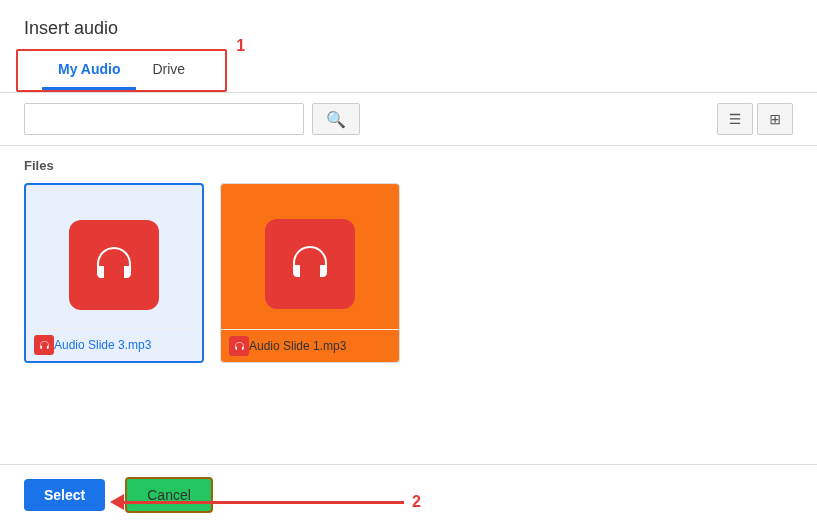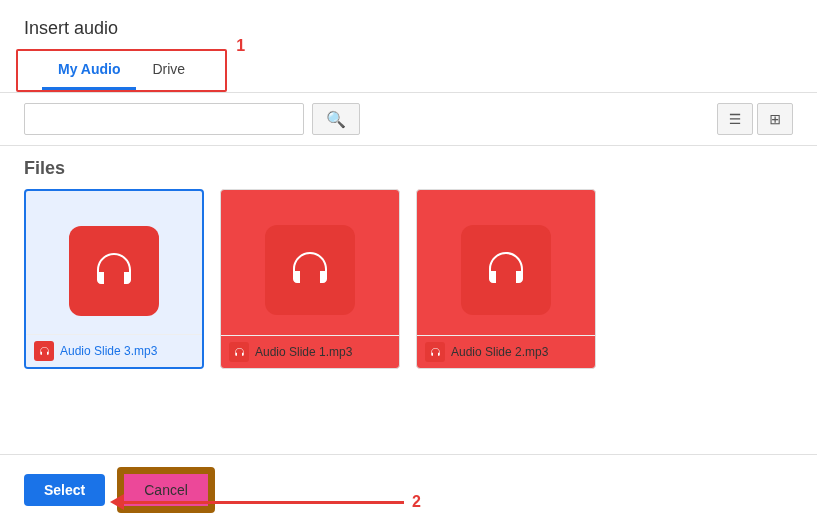--- a/index.html
+++ b/index.html
@@ -125,21 +125,21 @@
       font-size: 14px;
       color: #555;
     }
 
     .files-section {
       padding: 12px 24px;
       flex: 1;
     }
 
     .files-label {
-      font-size: 18px;
+      font-size: 13px;
       color: #555;
       font-weight: bold;
       margin-bottom: 10px;
     }
 
     .files-grid {
       display: flex;
       gap: 16px;
       flex-wrap: wrap;
     }
@@ -147,21 +147,21 @@
     .file-card {
       width: 180px;
       height: 180px;
       border: 1px solid #ddd;
       border-radius: 4px;
       display: flex;
       flex-direction: column;
       align-items: center;
       justify-content: space-between;
       cursor: pointer;
-      background: #ef4444;
+      background: #f97316;
       overflow: hidden;
       position: relative;
     }
 
     .file-card.selected {
       border: 2px solid #1a73e8;
       background: #e8f0fe;
     }
 
     .file-icon-large {
@@ -181,21 +181,20 @@
       display: flex;
       align-items: center;
       justify-content: center;
     }
 
     .file-footer {
       width: 100%;
       padding: 6px 8px;
       display: flex;
       align-items: center;
-      gap: 6px;
       border-top: 1px solid #eee;
     }
 
     .file-card.selected .file-footer {
       background: #e8f0fe;
     }
 
     .audio-icon-small {
       width: 20px;
       height: 20px;
@@ -222,39 +221,39 @@
     .bottom-divider {
       height: 1px;
       background: #e0e0e0;
       margin: 0 0;
     }
 
     .bottom-bar {
       display: flex;
       align-items: center;
       padding: 12px 24px;
-      gap: 12px;
+      gap: 20px;
       position: relative;
     }
 
     .select-btn {
       background: #1a73e8;
       color: white;
       border: none;
       border-radius: 4px;
       padding: 8px 20px;
       font-size: 14px;
       cursor: pointer;
       font-weight: bold;
     }
 
     .cancel-btn {
-      background: #ec4899;
+      background: #22c55e;
       color: #333;
-      border: 7px solid #a16207;
+      border: 2px solid #a16207;
       border-radius: 4px;
       padding: 8px 20px;
       font-size: 14px;
       cursor: pointer;
     }
 
     
     .annotation-2 {
       position: absolute;
       left: 100px;
@@ -354,37 +353,20 @@
         <div class="file-footer">
           <div class="audio-icon-small">
             <svg width="13" height="13" viewBox="0 0 52 52" fill="none" xmlns="http://www.w3.org/2000/svg">
               <path d="M26 8C16.6 8 9 15.6 9 25v10c0 2.2 1.8 4 4 4h3V27h-5v-2c0-8.3 6.7-15 15-15s15 6.7 15 15v2h-5v12h3c2.2 0 4-1.8 4-4V25c0-9.4-7.6-17-17-17z" fill="white"></path>
             </svg>
           </div>
           <span class="file-name">Audio Slide 1.mp3</span>
         </div>
       </div>
 
-      <div class="file-card">
-        <div class="file-icon-large">
-          <div class="audio-icon-large">
-            <svg width="52" height="52" viewBox="0 0 52 52" fill="none" xmlns="http://www.w3.org/2000/svg">
-              <path d="M26 8C16.6 8 9 15.6 9 25v10c0 2.2 1.8 4 4 4h3V27h-5v-2c0-8.3 6.7-15 15-15s15 6.7 15 15v2h-5v12h3c2.2 0 4-1.8 4-4V25c0-9.4-7.6-17-17-17z" fill="white"></path>
-            </svg>
-          </div>
-        </div>
-        <div class="file-footer">
-          <div class="audio-icon-small">
-            <svg width="13" height="13" viewBox="0 0 52 52" fill="none" xmlns="http://www.w3.org/2000/svg">
-              <path d="M26 8C16.6 8 9 15.6 9 25v10c0 2.2 1.8 4 4 4h3V27h-5v-2c0-8.3 6.7-15 15-15s15 6.7 15 15v2h-5v12h3c2.2 0 4-1.8 4-4V25c0-9.4-7.6-17-17-17z" fill="white"></path>
-            </svg>
-          </div>
-          <span class="file-name">Audio Slide 2.mp3</span>
-        </div>
-      </div>
 
     </div>
   </div>
 
   <div class="bottom-divider"></div>
 
   <div class="bottom-bar">
     <button class="select-btn">Select</button>
     <button class="cancel-btn">Cancel</button>
 

